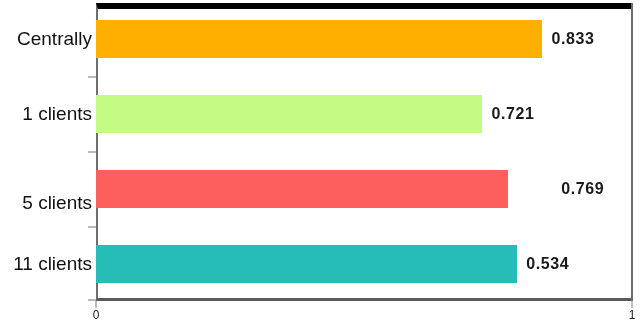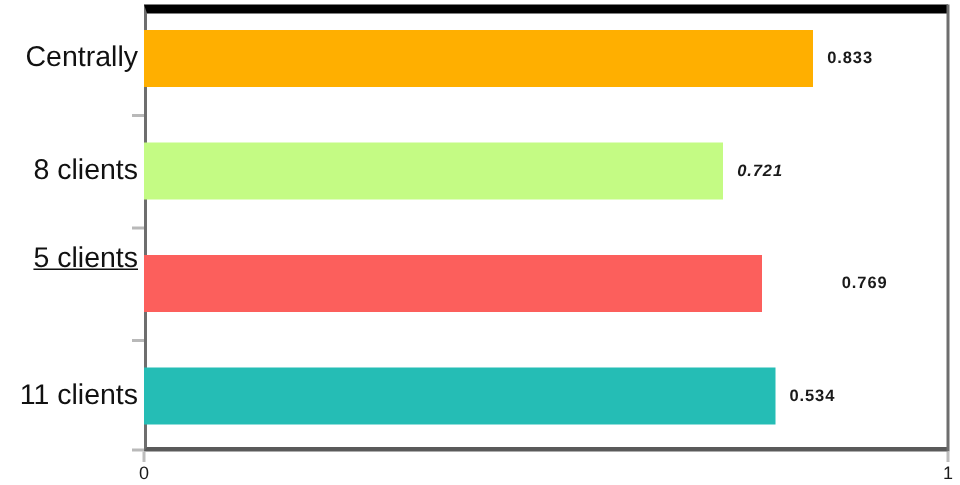--- a/index.html
+++ b/index.html
@@ -53,21 +53,21 @@
   .bar {
     position: absolute;
     left: 0;
     top: 0;
     height: 38px;
   }
   .bar-value {
     position: absolute;
     top: 50%;
     transform: translateY(-50%);
-    font-size: 11px;
+    font-size: 16px;
     font-weight: bold;
     color: #1a1a1a;
     letter-spacing: 0.6px;
     white-space: nowrap;
   }
 
   
   .ytick-label {
     position: absolute;
     right: 548px;
@@ -112,35 +112,35 @@
   <div id="plot-area"></div>
   <div id="right-spine"></div>
 
   <div id="bars-layer">
       <div class="bar-row" style="top: 20px; left: 96px; width: 616px;">
         <div class="bar" style="width: 446.488px; background: rgb(255, 175, 0);"></div>
         <span class="bar-value" style="left: 455.488px;">0.833</span>
       </div>
       <div class="bar-row" style="top: 95px; left: 96px; width: 616px;">
         <div class="bar" style="width: 386.456px; background: rgb(196, 251, 132);"></div>
-        <span class="bar-value" style="left: 395.456px; font-style: italic;">0.721</span>
+        <span class="bar-value" style="left: 395.456px;">0.721</span>
       </div>
       <div class="bar-row" style="top: 170px; left: 96px; width: 616px;">
         <div class="bar" style="width: 412.184px; background: rgb(252, 95, 92);"></div>
         <span class="bar-value" style="left: 421.184px; margin-left: 44px;">0.769</span>
       </div>
       <div class="bar-row" style="top: 245px; left: 96px; width: 616px;">
         <div class="bar" style="width: 421.296px; background: rgb(37, 189, 181);"></div>
         <span class="bar-value" style="left: 430.296px;">0.534</span>
       </div>
     </div>
   <div id="ylabels-layer">
       <div class="ytick-label" style="top: 39px;">Centrally</div>
-      <div class="ytick-label" style="top: 114px;">8 clients</div>
-      <div class="ytick-label" style="top: 173px; text-decoration: underline;">5 clients</div>
+      <div class="ytick-label" style="top: 114px;">1 clients</div>
+      <div class="ytick-label" style="top: 203px;">5 clients</div>
       <div class="ytick-label" style="top: 264px;">11 clients</div>
     </div>
   <div id="yticks-layer">
       <div class="ytick-mark" style="top: 76px;"></div>
       <div class="ytick-mark" style="top: 151px;"></div>
       <div class="ytick-mark" style="top: 226px;"></div>
       <div class="ytick-mark" style="top: 299px;"></div>
     </div>
   <div id="xaxis-layer">
       <div class="xtick-mark" style="left: 95px;"></div>

